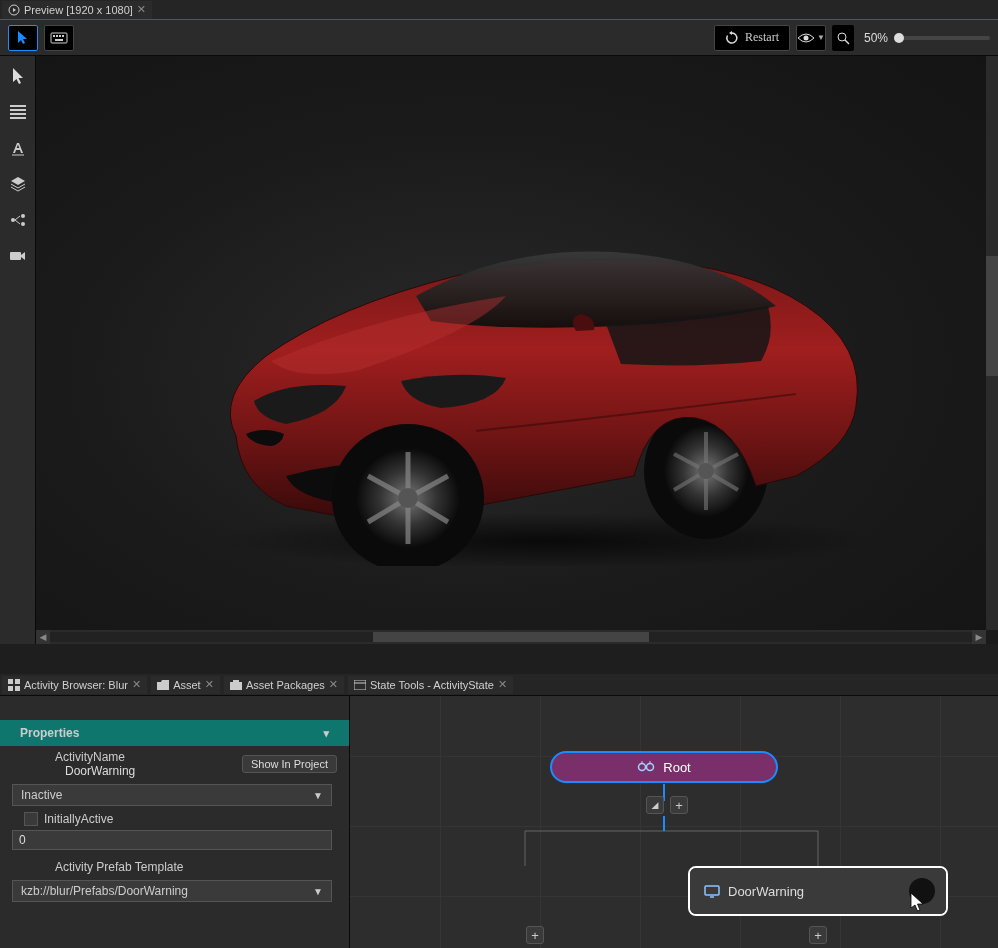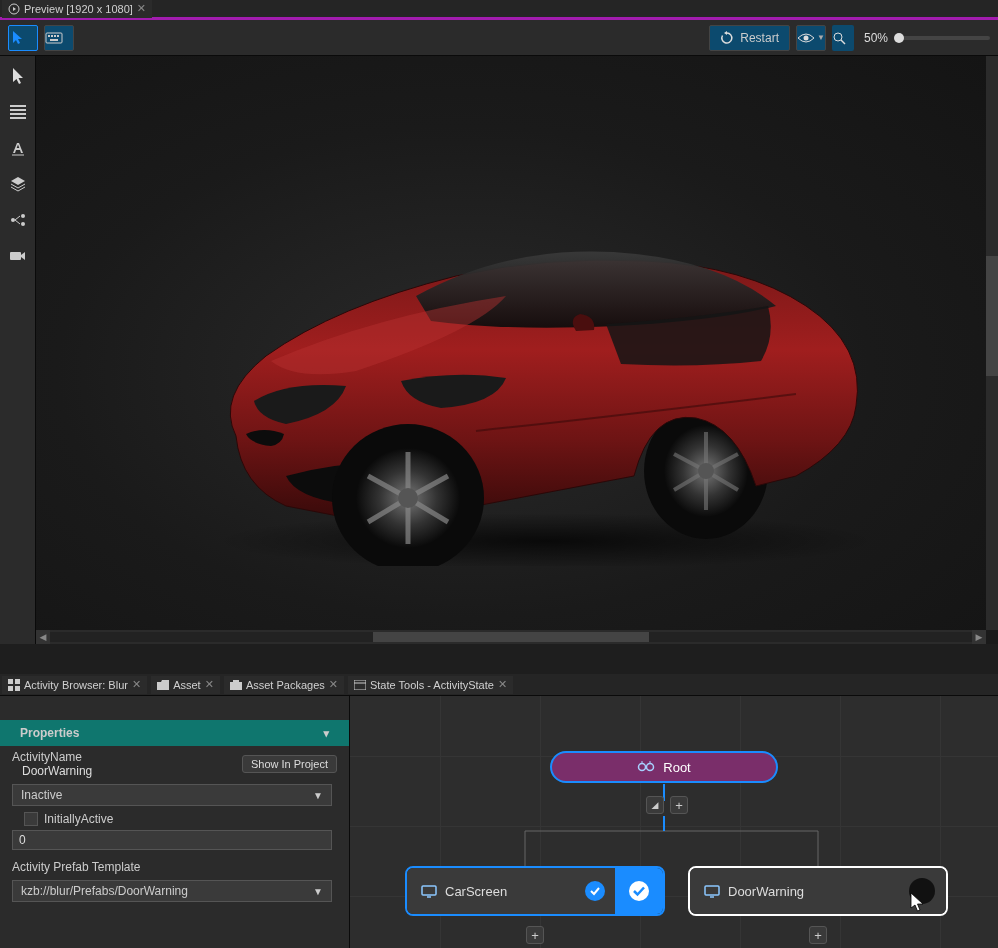--- a/index.html
+++ b/index.html
@@ -8,44 +8,44 @@
   background: #1e1e1e;
   font-family: "Segoe UI", Arial, sans-serif;
   font-size: 12px;
   color: #cccccc;
   overflow: hidden;
   position: relative;
 }
 .tab-strip {
   height: 20px; background: #252525;
   display: flex; align-items: center; padding-left: 2px;
-  border-bottom: 3px solid #a21caf;
+  border-bottom: 1px solid #a21caf;
 }
 .tab {
   height: 18px; background: #2b2b2b;
   padding: 0 6px; display: flex; align-items: center; gap: 4px;
   font-size: 11px; color: #d0d0d0; margin-right: 2px;
   cursor: pointer;
 }
 .tab.active { background: #2b2b2b; }
 .tab .close { color: #888; font-size: 11px; }
 .tab .ico { display: inline-flex; align-items: center; }
 .top-toolbar {
   height: 36px; background: #2b2b2b;
   display: flex; align-items: center; padding: 0 8px;
   border-bottom: 1px solid #0a0a0a;
   justify-content: space-between;
 }
 .tb-left { display: flex; gap: 6px; align-items: center; }
 .tb-right { display: flex; gap: 6px; align-items: center; }
 .tool-btn {
   width: 30px; height: 26px; border: 1px solid #444;
-  background: #0c4a6e; border-radius: 2px;
-  display: flex; align-items: center; 
-  cursor: pointer; color: #ccc;
+  background: #000000; border-radius: 2px;
+  display: flex; align-items: center; justify-content: center;
+  cursor: pointer; color: #ccc; font-family: Liberation Serif, serif;
 }
 .tool-btn.selected { border-color: #1a8cff; }
 .tool-btn.pill { width: auto; padding: 0 10px; gap: 6px; font-size: 12px; }
 .zoom-label { font-size: 12px; color: #ddd; margin: 0 4px; }
 .slider {
   width: 92px; height: 4px; background: #444; border-radius: 2px;
   position: relative;
 }
 .slider .dot {
   width: 10px; height: 10px; background: #ddd; border-radius: 50%;
@@ -103,21 +103,21 @@
   width: 350px; background: #2b2b2b;
   border-right: 1px solid #0a0a0a;
   display: flex; flex-direction: column;
   padding-top: 24px;
 }
 .props-header {
   height: 26px; background: #0f766e;
   display: flex; align-items: center; justify-content: space-between;
   padding: 0 20px; font-weight: bold; font-size: 12px; text-align: center;
 }
-.prop-row { padding: 4px 12px; font-size: 12px; }
+.prop-row { padding: 4px 12px; font-size: 12px; margin-left: 43px; }
 .prop-label { color: #ccc; }
 .prop-value { color: #ddd; padding-left: 10px; }
 .prop-row.with-btn { display:flex; justify-content:space-between; align-items:center; }
 .mini-btn {
   background: #3a3a3a; border: 1px solid #555; border-radius: 3px;
   padding: 2px 8px; font-size: 11px; color: #ddd; cursor: pointer;
 }
 .dropdown {
   width: 320px; height: 22px; background: #3a3a3a;
   border: 1px solid #555; display: flex; align-items: center;
@@ -497,40 +497,20 @@
           <circle cx="5" cy="7" r="3.5" stroke="#a7d0ff" stroke-width="1.5" fill="none"></circle>
           <circle cx="13" cy="7" r="3.5" stroke="#a7d0ff" stroke-width="1.5" fill="none"></circle>
           <line x1="5" y1="3.5" x2="5" y2="1" stroke="#a7d0ff"></line>
           <line x1="13" y1="3.5" x2="13" y2="1" stroke="#a7d0ff"></line>
         </svg>
       <span>Root</span>
     </div>
     <div class="node-expand" style="left:296px; top:100px">◢</div>
     <div class="node-add" style="left:320px; top:100px">+</div>
 
-    <div class="node-bar carscreen">
-      <div class="left">
-        <svg width="16" height="13" viewBox="0 0 16 13">
-            <rect x="1" y="1" width="14" height="9" rx="1" stroke="#8cc7ff" fill="none" stroke-width="1.5"></rect>
-            <line x1="6" y1="12" x2="10" y2="12" stroke="#8cc7ff" stroke-width="1.5"></line>
-          </svg>
-        <span>CarScreen</span>
-        <div class="check-small">
-          <svg width="12" height="12" viewBox="0 0 12 12">
-              <path d="M2 6 L5 9 L10 3" stroke="#fff" stroke-width="2" fill="none"></path>
-            </svg>
-        </div>
-      </div>
-      <div class="right">
-        <svg width="24" height="24" viewBox="0 0 24 24">
-            <circle cx="12" cy="12" r="10" fill="#fff"></circle>
-            <path d="M7 12 L10.5 15.5 L17 8.5" stroke="#1a8cff" stroke-width="2.5" fill="none"></path>
-          </svg>
-      </div>
-    </div>
     <div class="node-add" style="left:176px; top:230px">+</div>
 
     <div class="node-bar doorwarning">
       <div class="left">
         <svg width="16" height="13" viewBox="0 0 16 13">
             <rect x="1" y="1" width="14" height="9" rx="1" stroke="#8cc7ff" fill="none" stroke-width="1.5"></rect>
             <line x1="6" y1="12" x2="10" y2="12" stroke="#8cc7ff" stroke-width="1.5"></line>
           </svg>
         <span>DoorWarning</span>
       </div>

